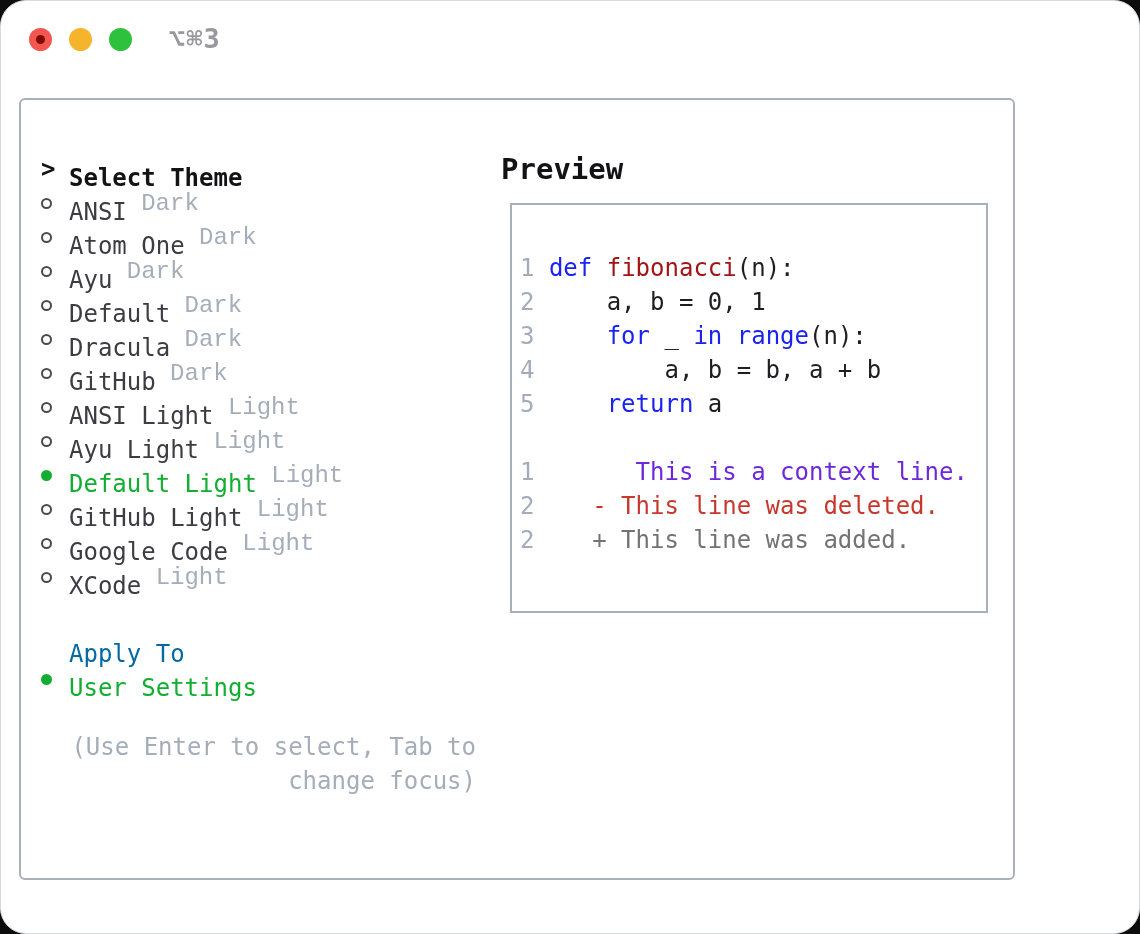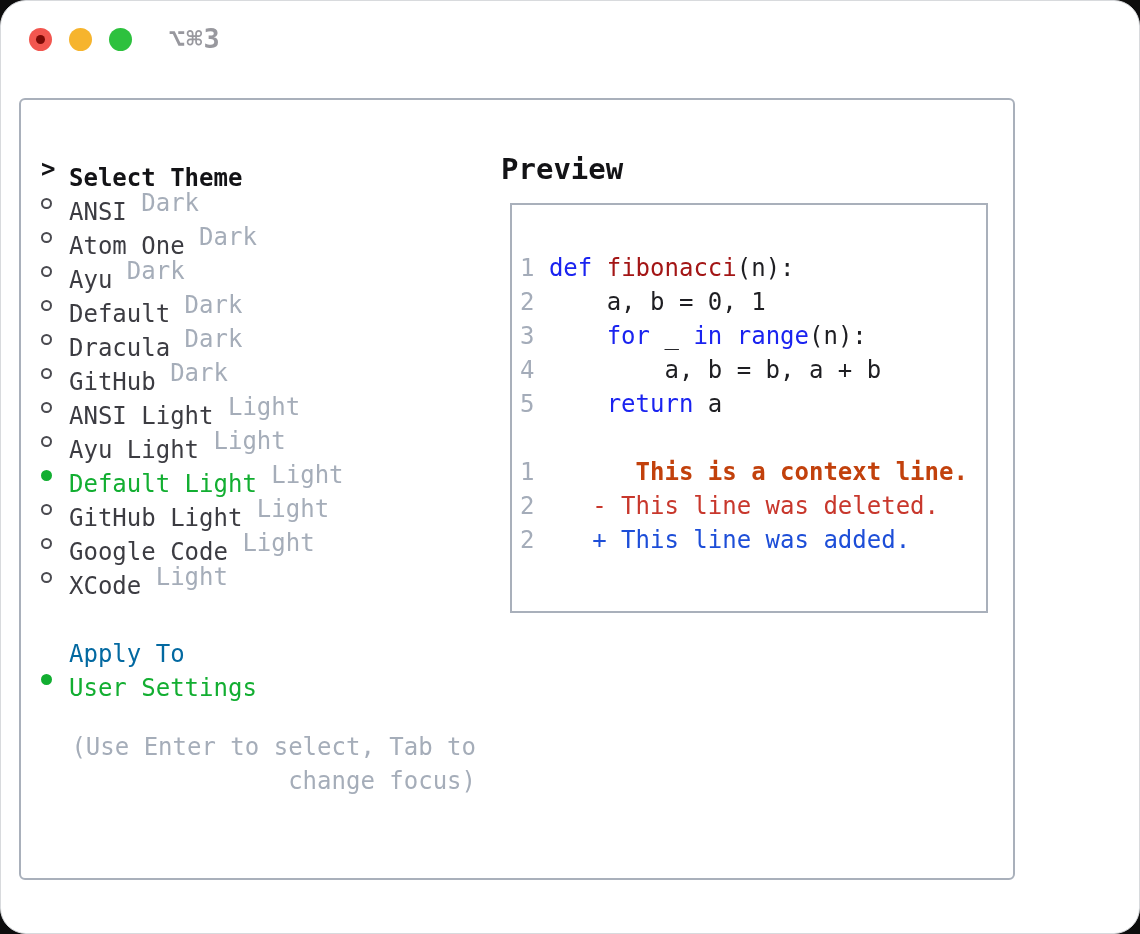--- a/index.html
+++ b/index.html
@@ -24,38 +24,38 @@
     border:2px solid #a9b0bb;border-radius:6px;background:#fff;
   }
   .left-col{position:absolute;left:20px;top:52px;width:450px;}
   .row{display:flex;align-items:center;height:34px;font-size:24px;color:#3c3c42;}
   .mark{flex:0 0 28px;display:flex;align-items:center;}
   .cursor-glyph{font-weight:bold;color:#131316;font-size:24px;}
   .radio{width:11px;height:11px;border:2px solid #4a4a50;border-radius:50%;}
   .radio.on{background:#12ae31;border-color:#12ae31;}
   .hdr{font-weight:bold;color:#131316;}
   .label{white-space:pre;margin-top:17px;}
-  .variant{color:#a5adb9;white-space:pre;}
+  .variant{color:#a5adb9;white-space:pre;font-family:Liberation Mono, monospace;}
   .sel .label{color:#12ae31;}
   .spacer{height:34px;}
   .hint{width:435px;font-size:24px;line-height:34px;color:#a5adb9;text-align:right;}
   
   .preview-title{position:absolute;left:480px;top:52px;height:34px;display:flex;align-items:center;
     font-size:29px;font-weight:bold;color:#131316;}
   .preview-box{
     position:absolute;left:489px;top:103px;width:478px;height:410px;
     border:2px solid #a9b0bb;background:#fff;padding:46px 0 16px 8px;overflow:hidden;
   }
   .cline{height:34px;line-height:34px;font-size:24px;white-space:pre;color:#1e1e22;}
   .ln{display:inline-block;width:1ch;margin-right:1ch;text-align:right;color:#a4acb9;}
   .c-kw{color:#1a23f0;}
   .c-fn{color:#a31515;}
-  .c-ctx{color:#c2410c;font-weight:bold;}
+  .c-ctx{color:#6d28d9;}
   .c-del{color:#c8372c;}
-  .c-add{color:#1d4ed8;text-align:right;}
+  .c-add{color:#737373;text-align:right;}
 </style>
 </head>
 <body>
 
 <div class="frame">
   <div class="titlebar">
     <span class="tl red">
         <span class="dot"></span>
       </span>
     <span class="tl yellow"></span>

